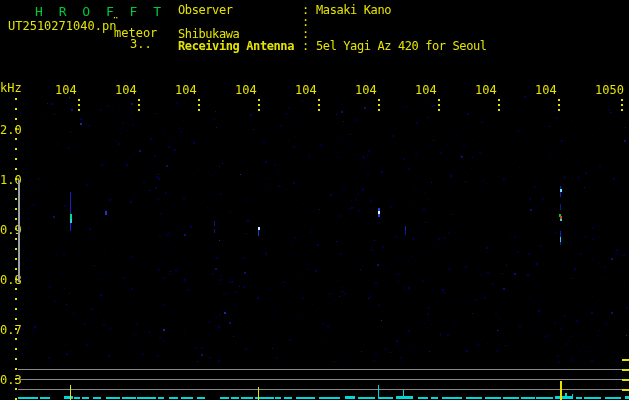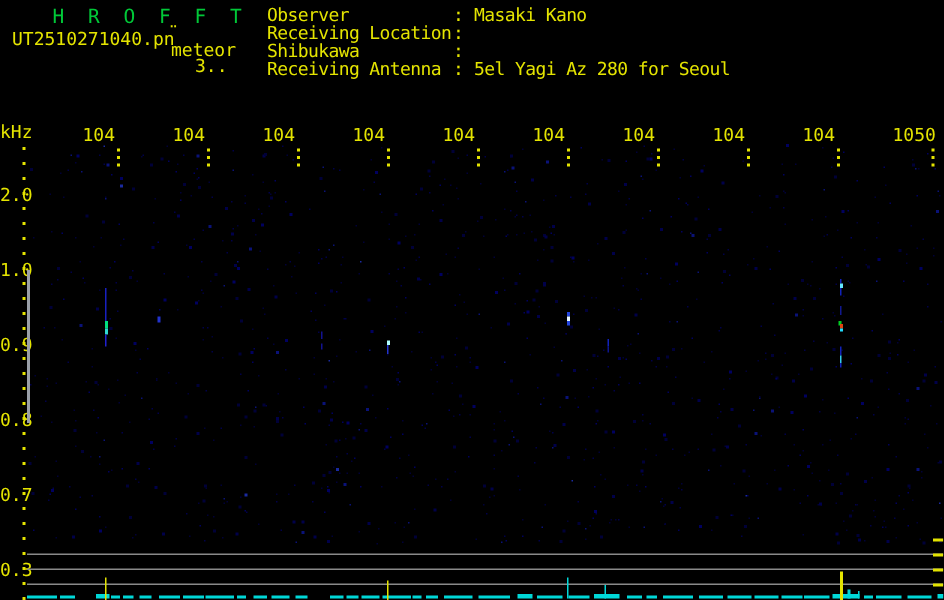--- a/index.html
+++ b/index.html
@@ -21,27 +21,26 @@
   <div class="txt yel" style="left:130px;top:38px">3..</div>
 
   <div id="info"></div>
 
   <div class="txt yel" style="left:0px;top:82px">kHz</div>
 
   <div id="gen"></div>
 <div class="txt yel-sm" style="left: 178px; top: 4px;">Observer</div>
     <div class="txt yel-sm" style="left: 302px; top: 4px;">:</div>
     <div class="txt yel-sm" style="left: 316px; top: 4px;">Masaki Kano</div>
-    <div class="txt yel-sm" style="left: 178px; top: 16px;">Receiving Location</div>
     <div class="txt yel-sm" style="left: 302px; top: 16px;">:</div>
     <div class="txt yel-sm" style="left: 178px; top: 28px;">Shibukawa</div>
     <div class="txt yel-sm" style="left: 302px; top: 28px;">:</div>
-    <div class="txt yel-sm" style="left: 178px; top: 40px;">Receiving Antenna</div>
+    <div class="txt yel-sm" style="left: 178px; top: 40px; font-weight: bold;">Receiving Antenna</div>
     <div class="txt yel-sm" style="left: 302px; top: 40px;">:</div>
-    <div class="txt yel-sm" style="left: 316px; top: 40px;">5el Yagi Az 280 for Seoul</div>
+    <div class="txt yel-sm" style="left: 316px; top: 40px;">5el Yagi Az 420 for Seoul</div>
     <div class="txt yel" style="left: 55px; top: 84px;">104</div>
     <div class="txt yel" style="left: 115px; top: 84px;">104</div>
     <div class="txt yel" style="left: 175px; top: 84px;">104</div>
     <div class="txt yel" style="left: 235px; top: 84px;">104</div>
     <div class="txt yel" style="left: 295px; top: 84px;">104</div>
     <div class="txt yel" style="left: 355px; top: 84px;">104</div>
     <div class="txt yel" style="left: 415px; top: 84px;">104</div>
     <div class="txt yel" style="left: 475px; top: 84px;">104</div>
     <div class="txt yel" style="left: 535px; top: 84px;">104</div>
     <div class="txt yel" style="left: 595px; top: 84px;">1050</div>

